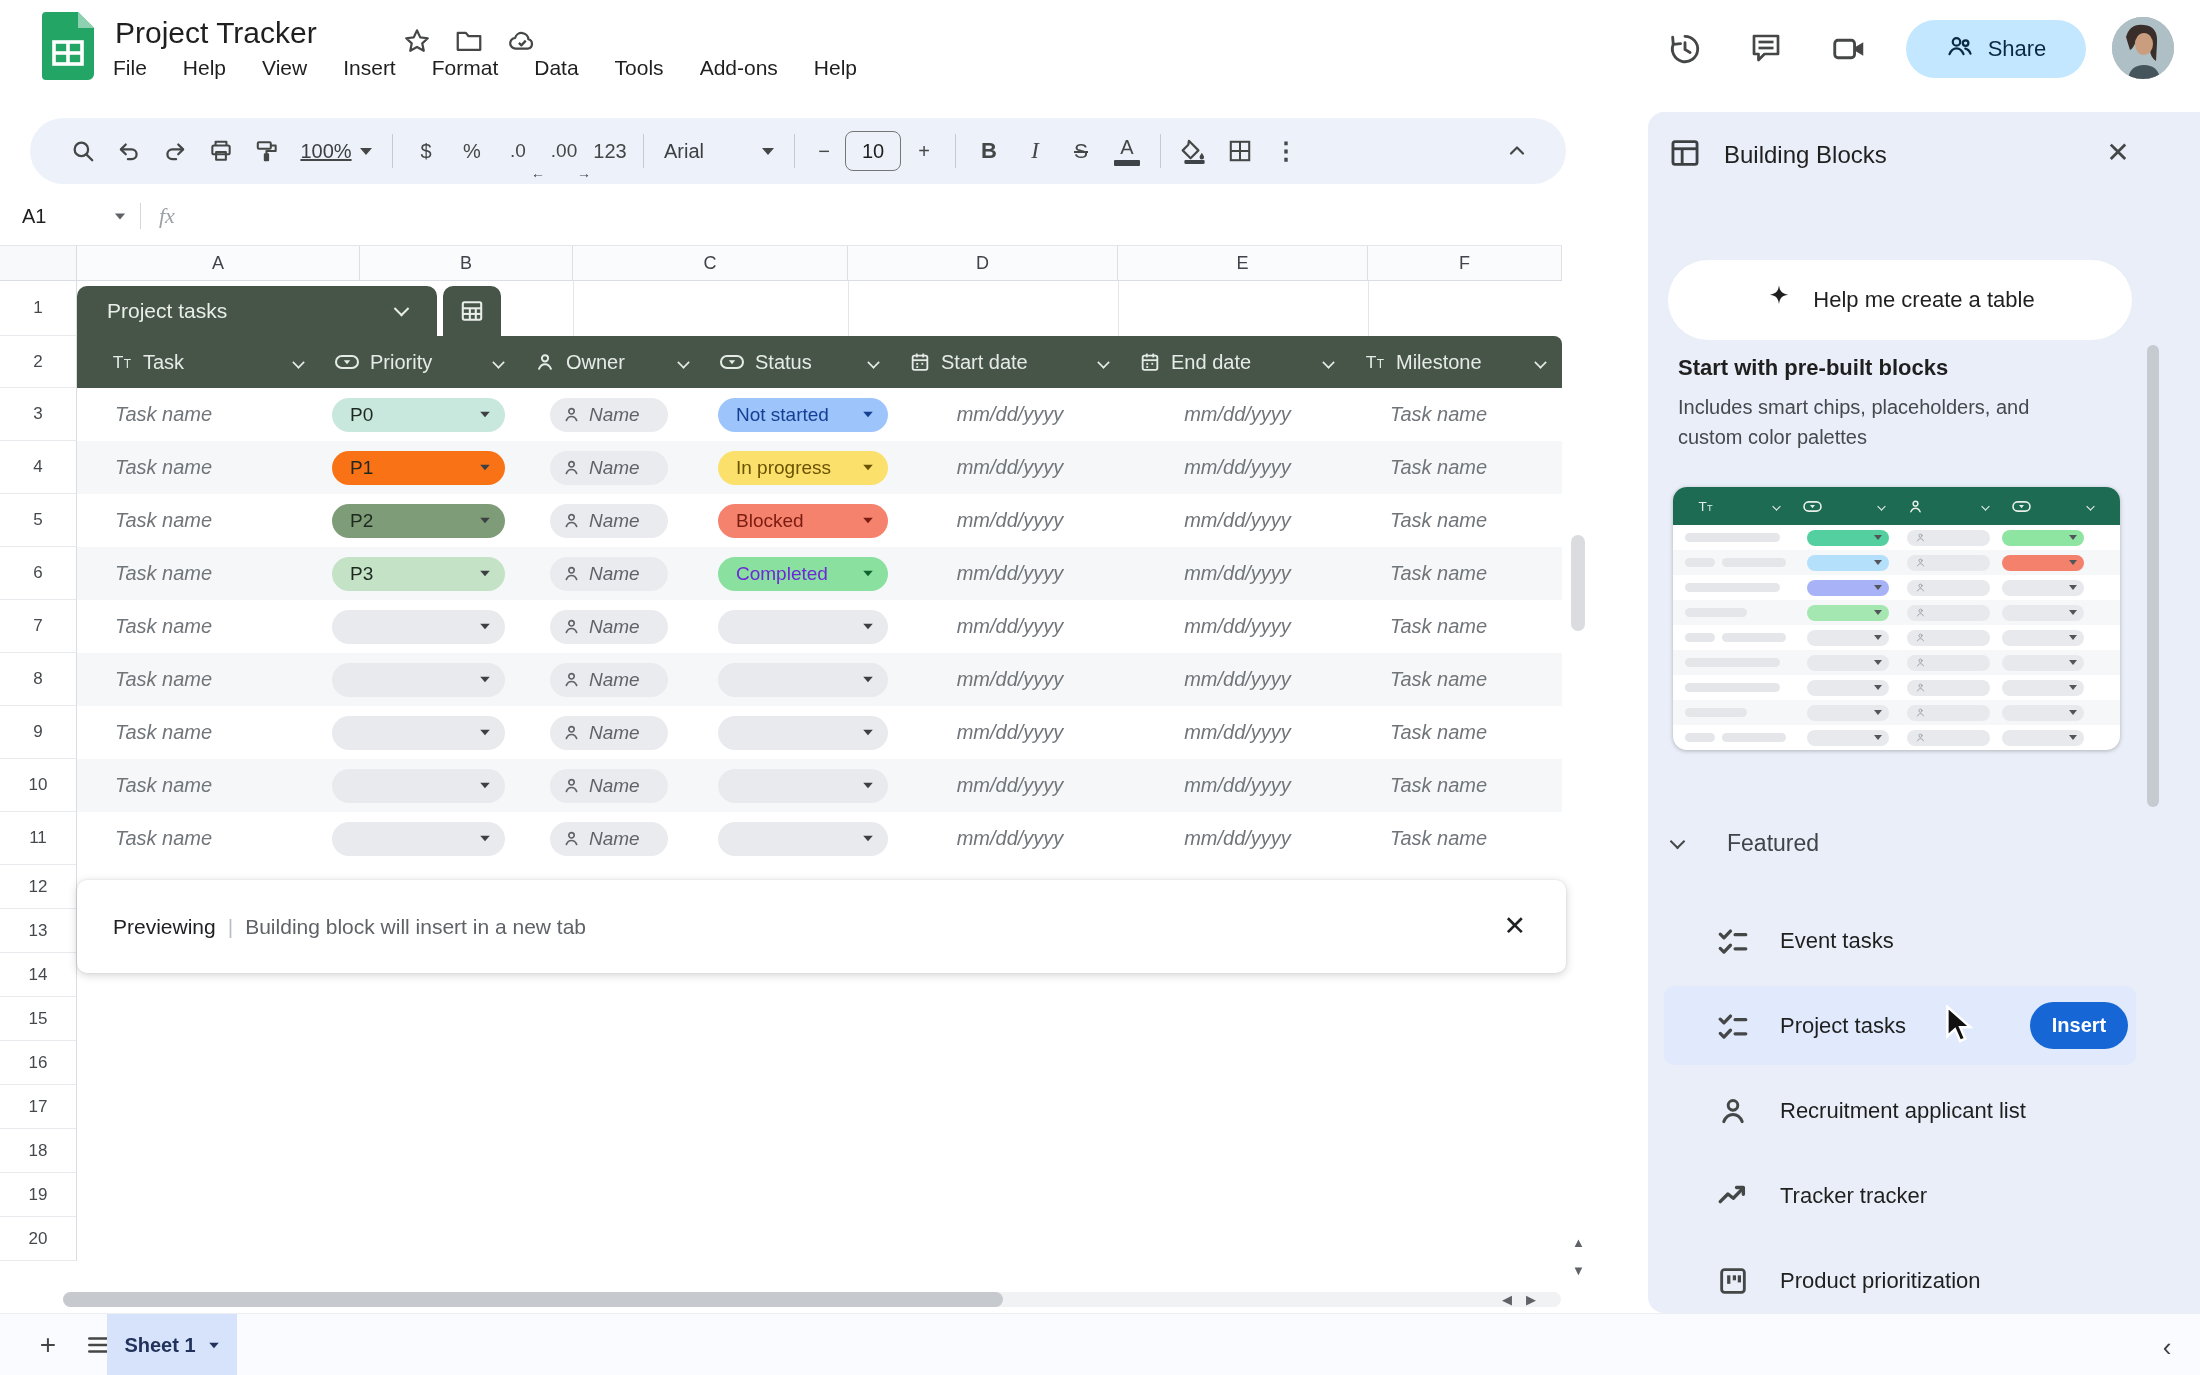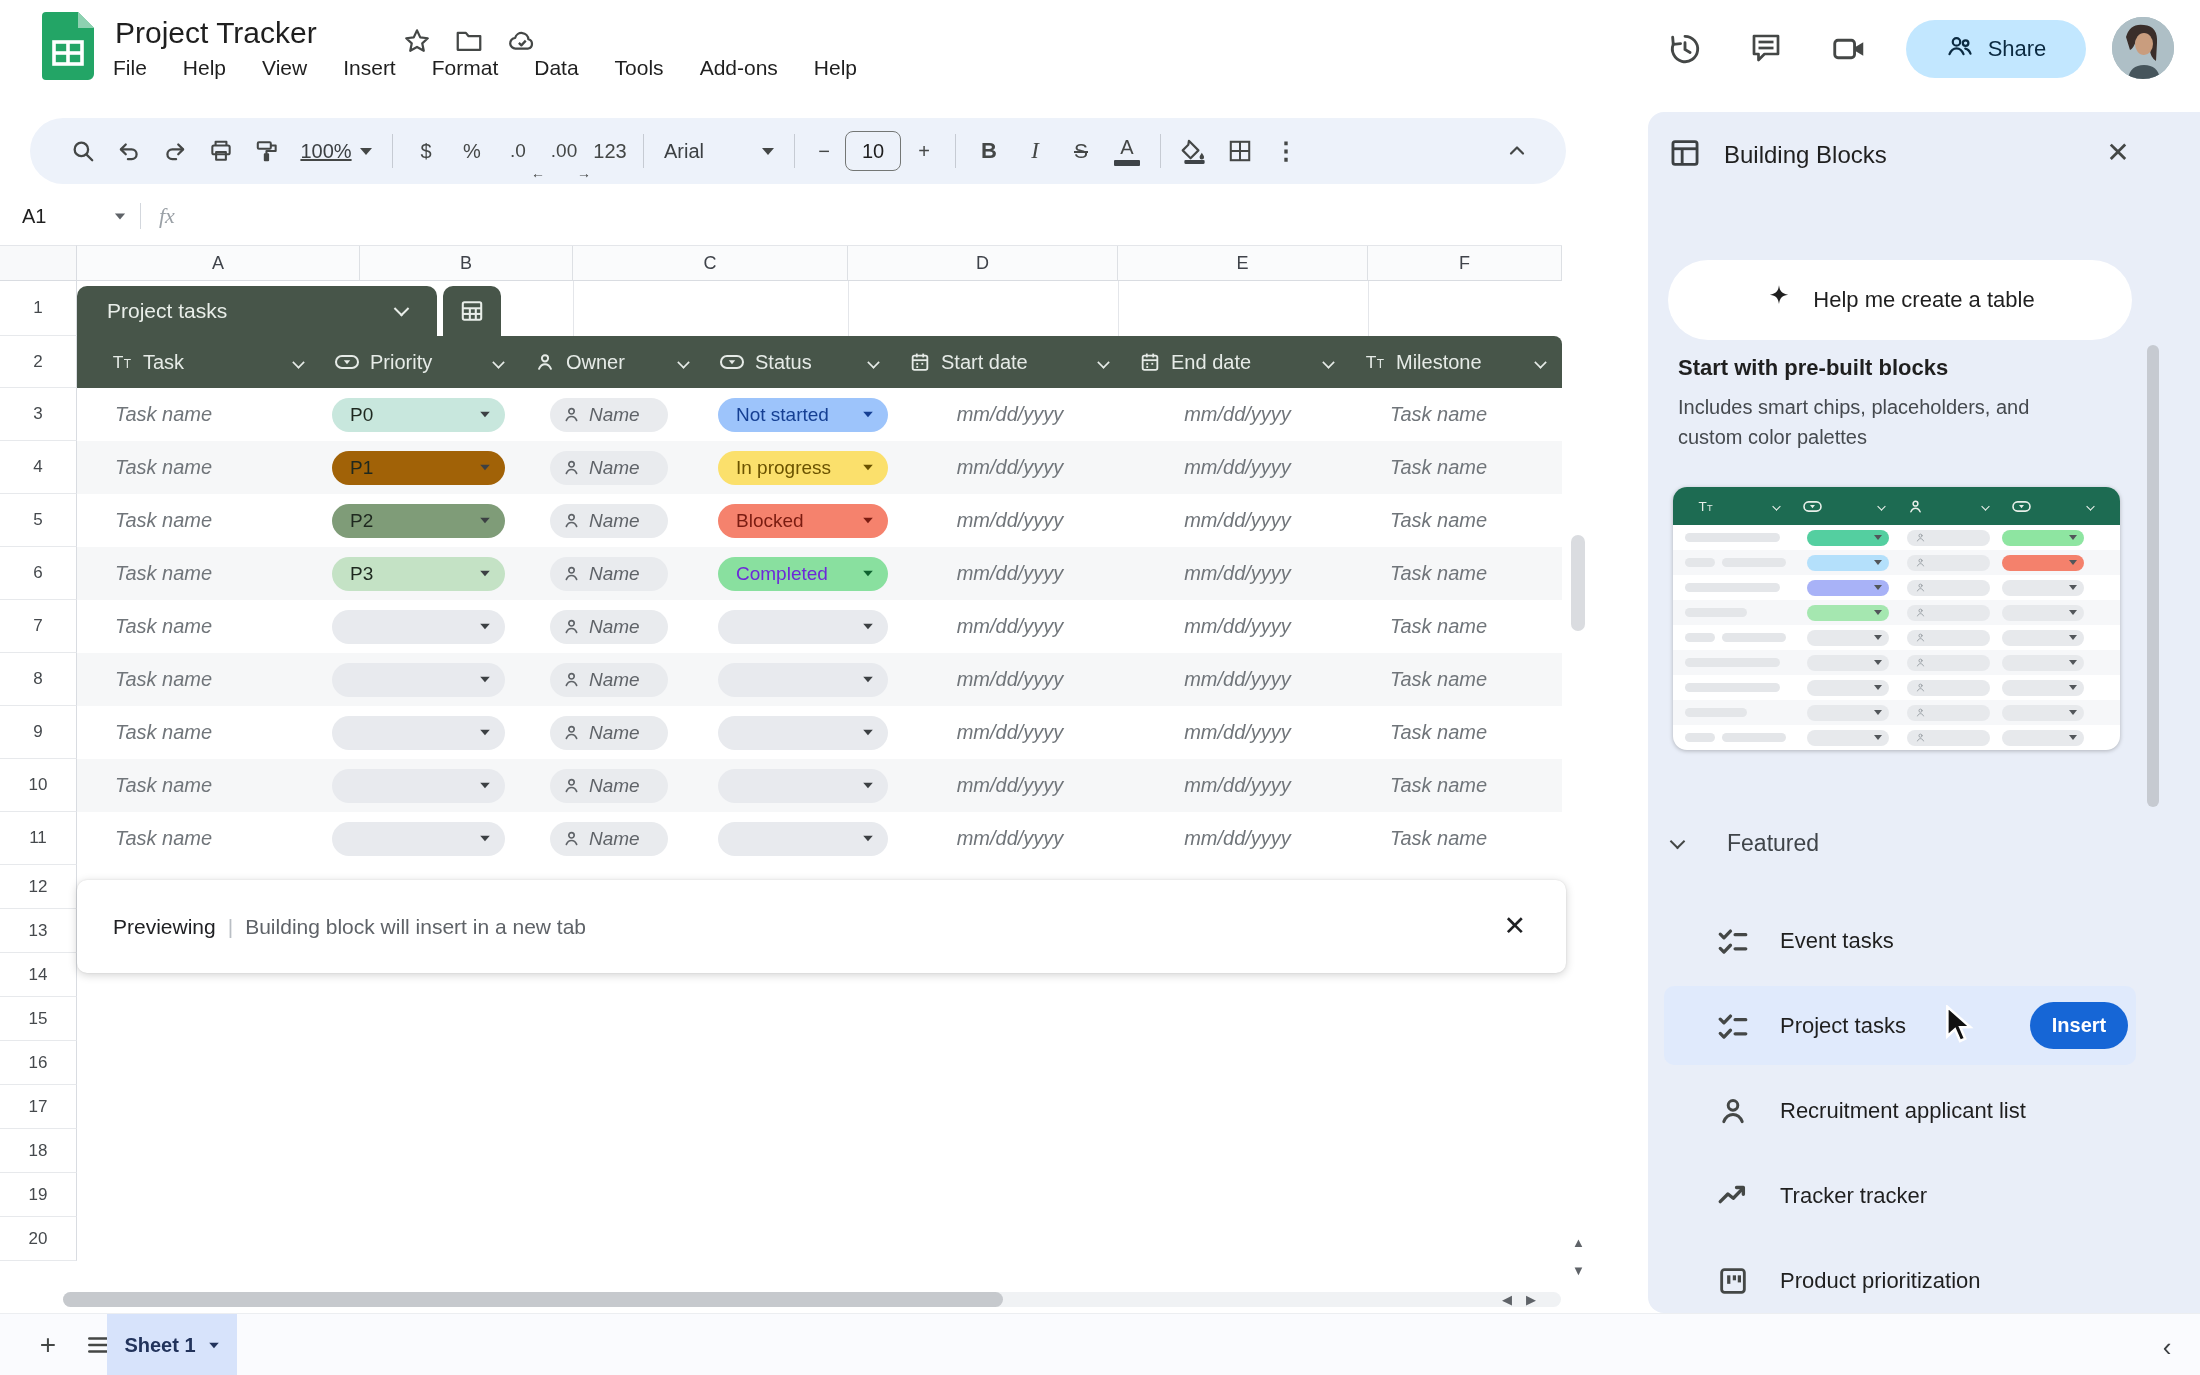--- a/index.html
+++ b/index.html
@@ -482,21 +482,21 @@
             <span class="ph-text">mm/dd/yyyy</span>
           </div>
           <div class="date-cell">
             <span class="ph-text">mm/dd/yyyy</span>
           </div>
           <div class="milestone-cell"><span class="ph-text">Task name</span></div>
         </div>
         <div class="trow alt">
           <div class="task-cell"><span class="ph-text">Task name</span></div>
           <div>
-            <div class="chip prio-chip" style="background: #a16207; gap: 32px;">
+            <div class="chip prio-chip" style="background: #f97316; gap: 32px;">
               <span>P1</span>
               <span class="spacer"></span>
               <span class="caret-down"></span>
             </div>
           </div>
           <div>
             <div class="chip owner-chip">
               <span style="display: inline-flex;">
                 <svg width="19" height="19" viewBox="0 0 24 24" fill="none" stroke="#5f6368" stroke-width="2.1" stroke-linecap="round">
                   <circle cx="12" cy="8" r="3.4"></circle>

